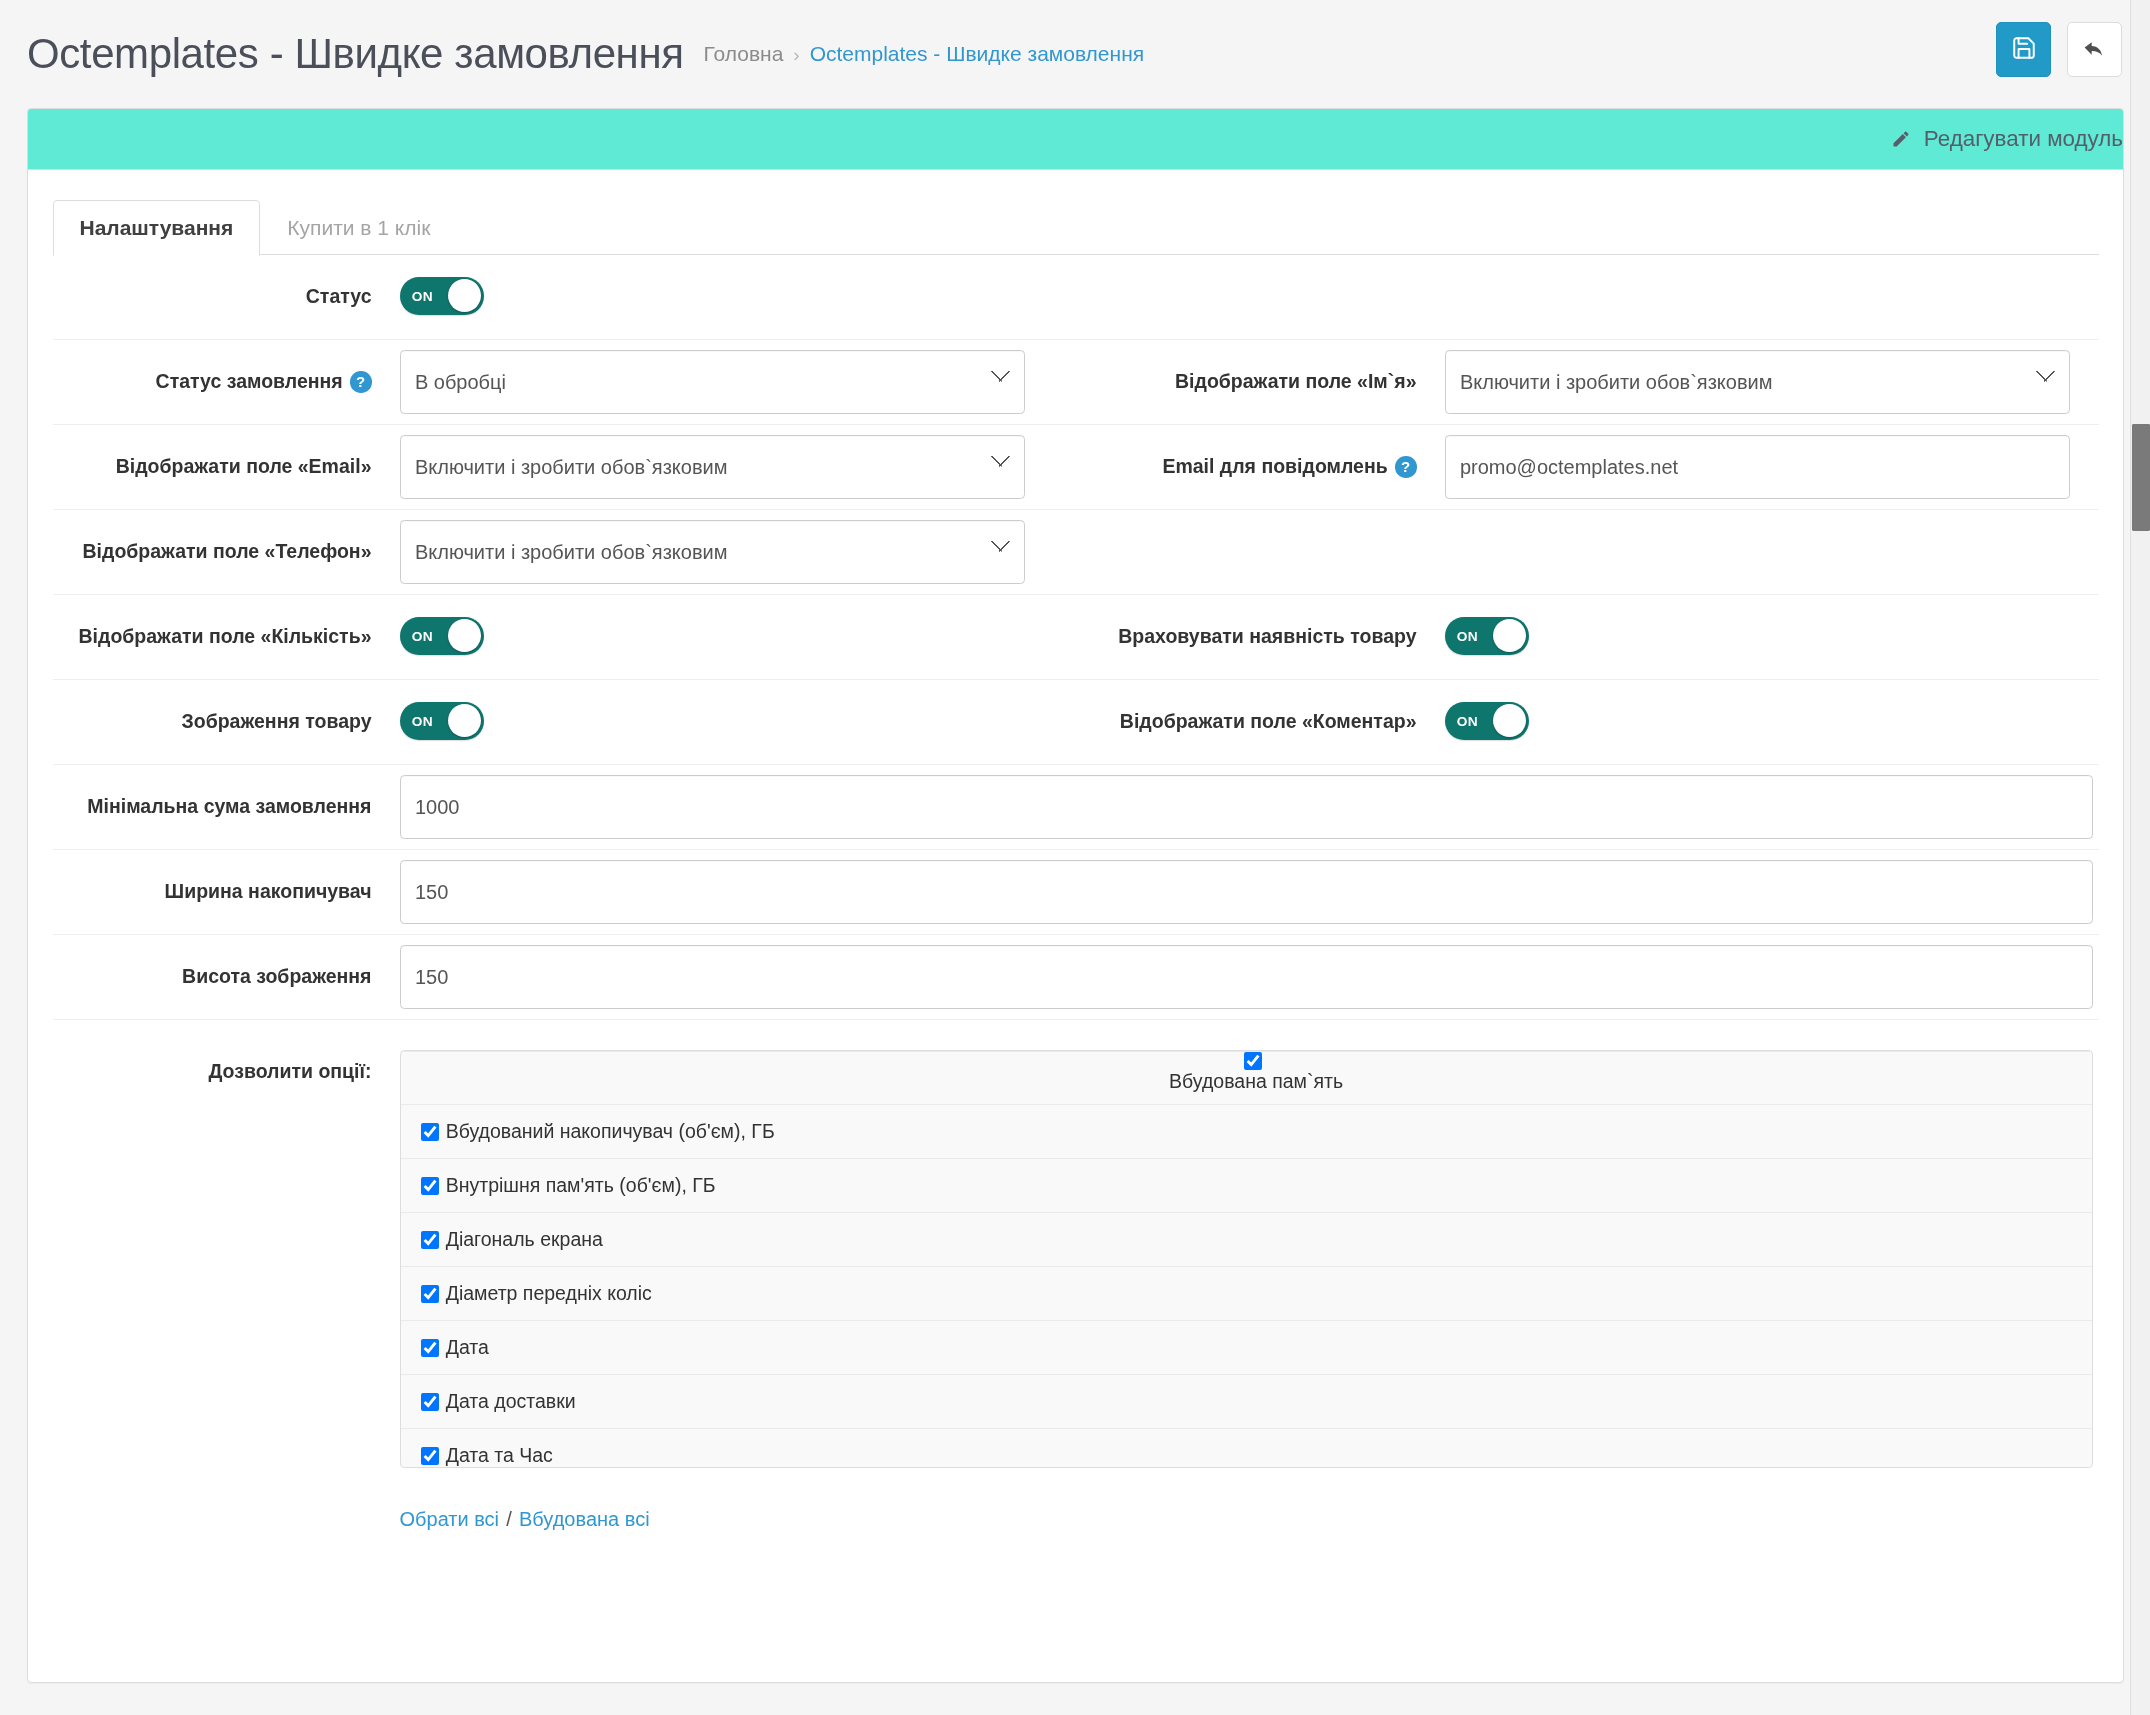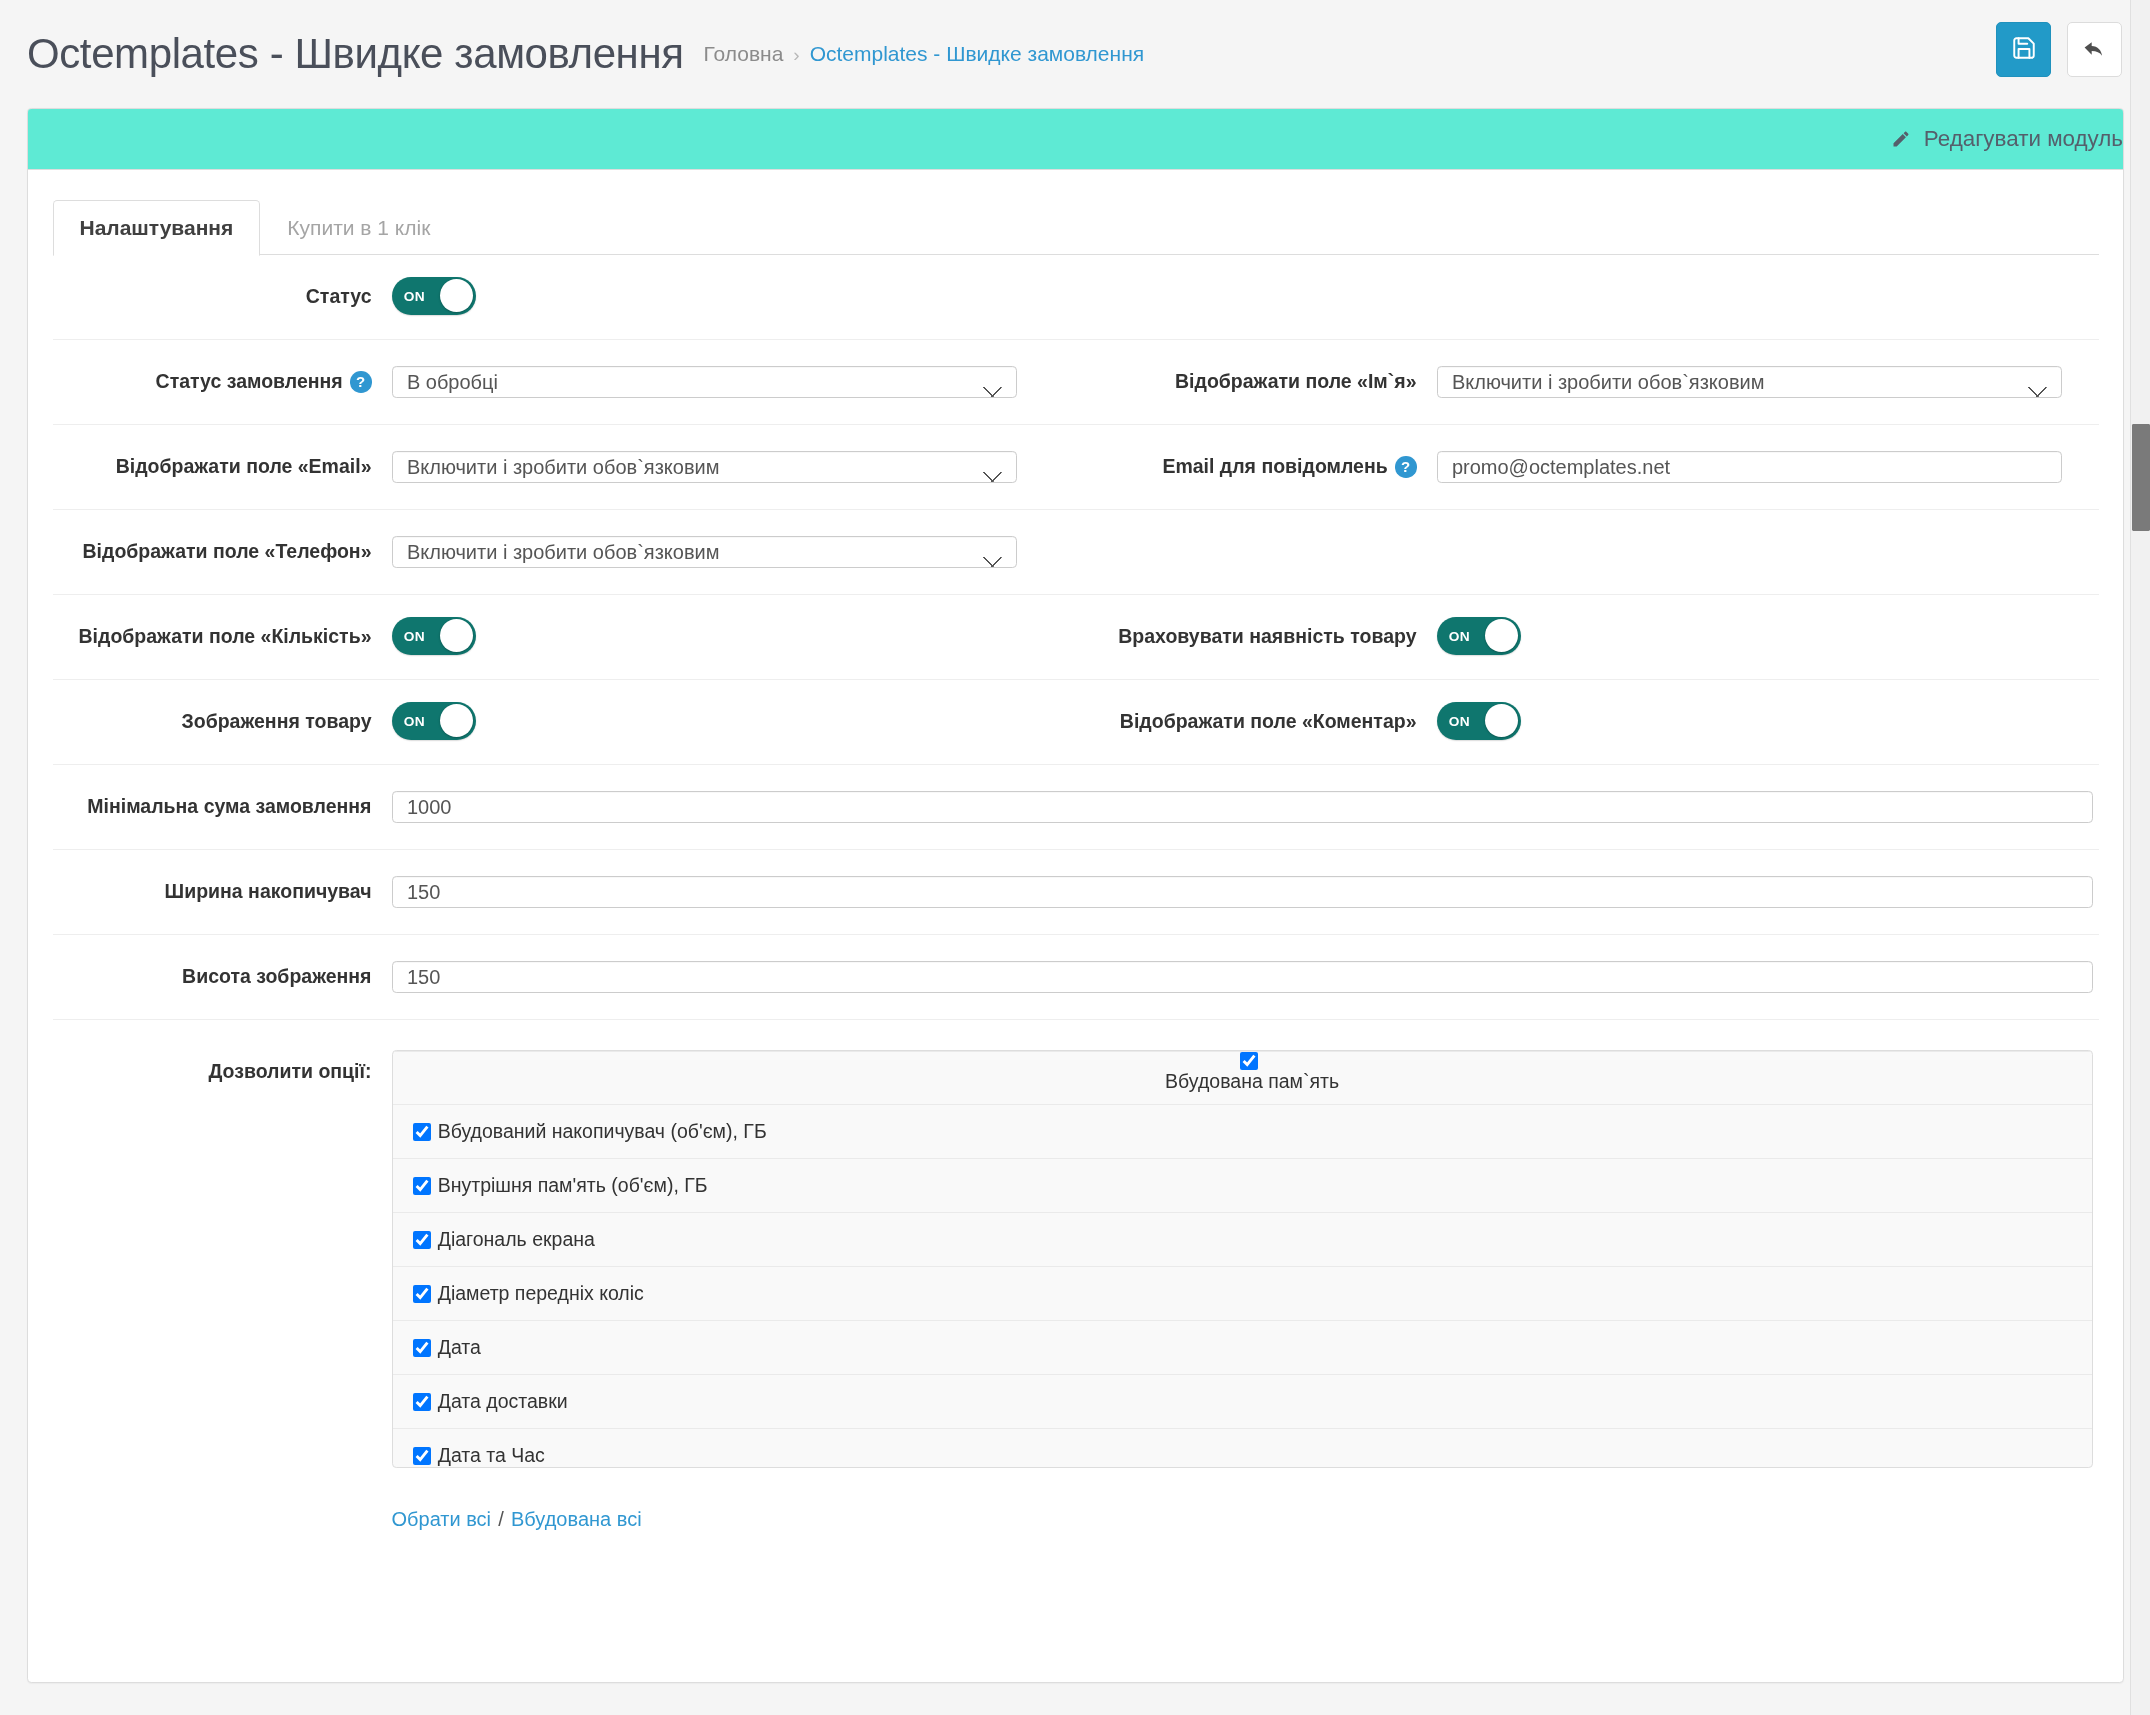--- a/index.html
+++ b/index.html
@@ -115,20 +115,21 @@
     display: flex;
     border-bottom: 0.7px solid #eeeeee;
     min-height: 85px;
     align-items: center;
   }
   .row.no-border { border-bottom: none; }
   .col {
     display: flex;
     align-items: center;
     width: 50%;
+    gap: 8px;
   }
   .col.full { width: 100%; }
   .lbl {
     width: 339px;
     flex: 0 0 339px;
     text-align: right;
     padding-right: 20px;
     font-size: 19.5px;
     font-weight: bold;
     color: #333333;
@@ -152,21 +153,21 @@
     display: inline-flex;
     align-items: center; justify-content: center;
     cursor: pointer;
     flex: 0 0 auto;
     font-family: "Liberation Sans", sans-serif;
   }
   .ctrl { flex: 1 1 auto; padding-right: 5.8px; }
 
   select.fld, input.fld {
     width: 100%;
-    height: 32px;
+    height: 64px;
     font-size: 20px;
     color: #555555;
     padding: 0 14.4px;
     border: 0.7px solid #cccccc;
     border-radius: 4.3px;
     background: #ffffff;
     font-family: "Liberation Sans", "DejaVu Sans", sans-serif;
     outline: none;
     box-shadow: inset 0 0.7px 0.7px rgba(0,0,0,0.04);
   }

